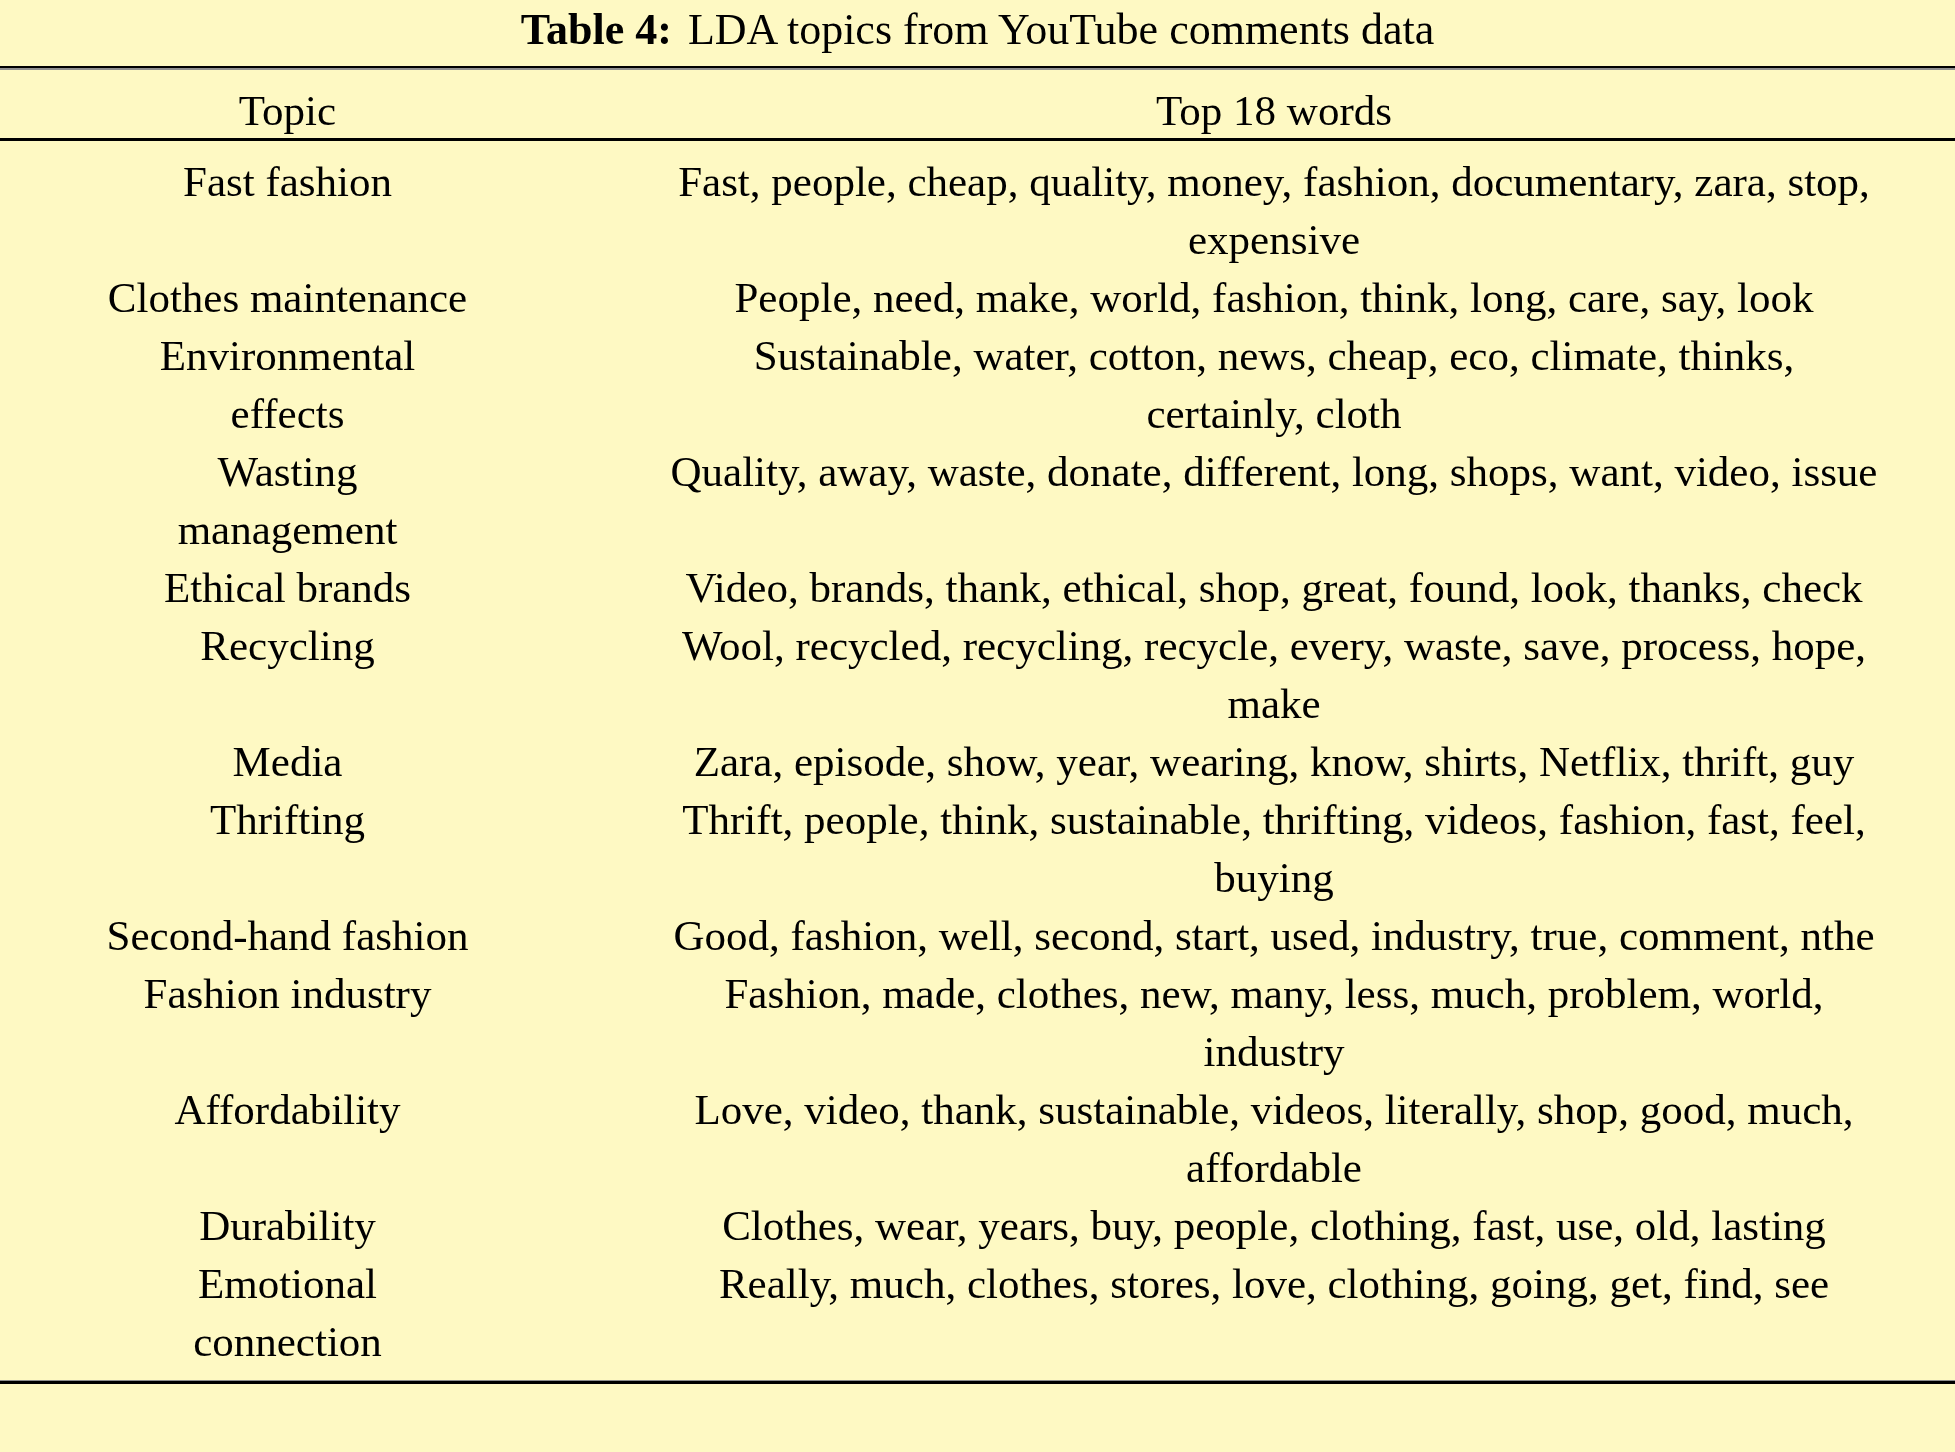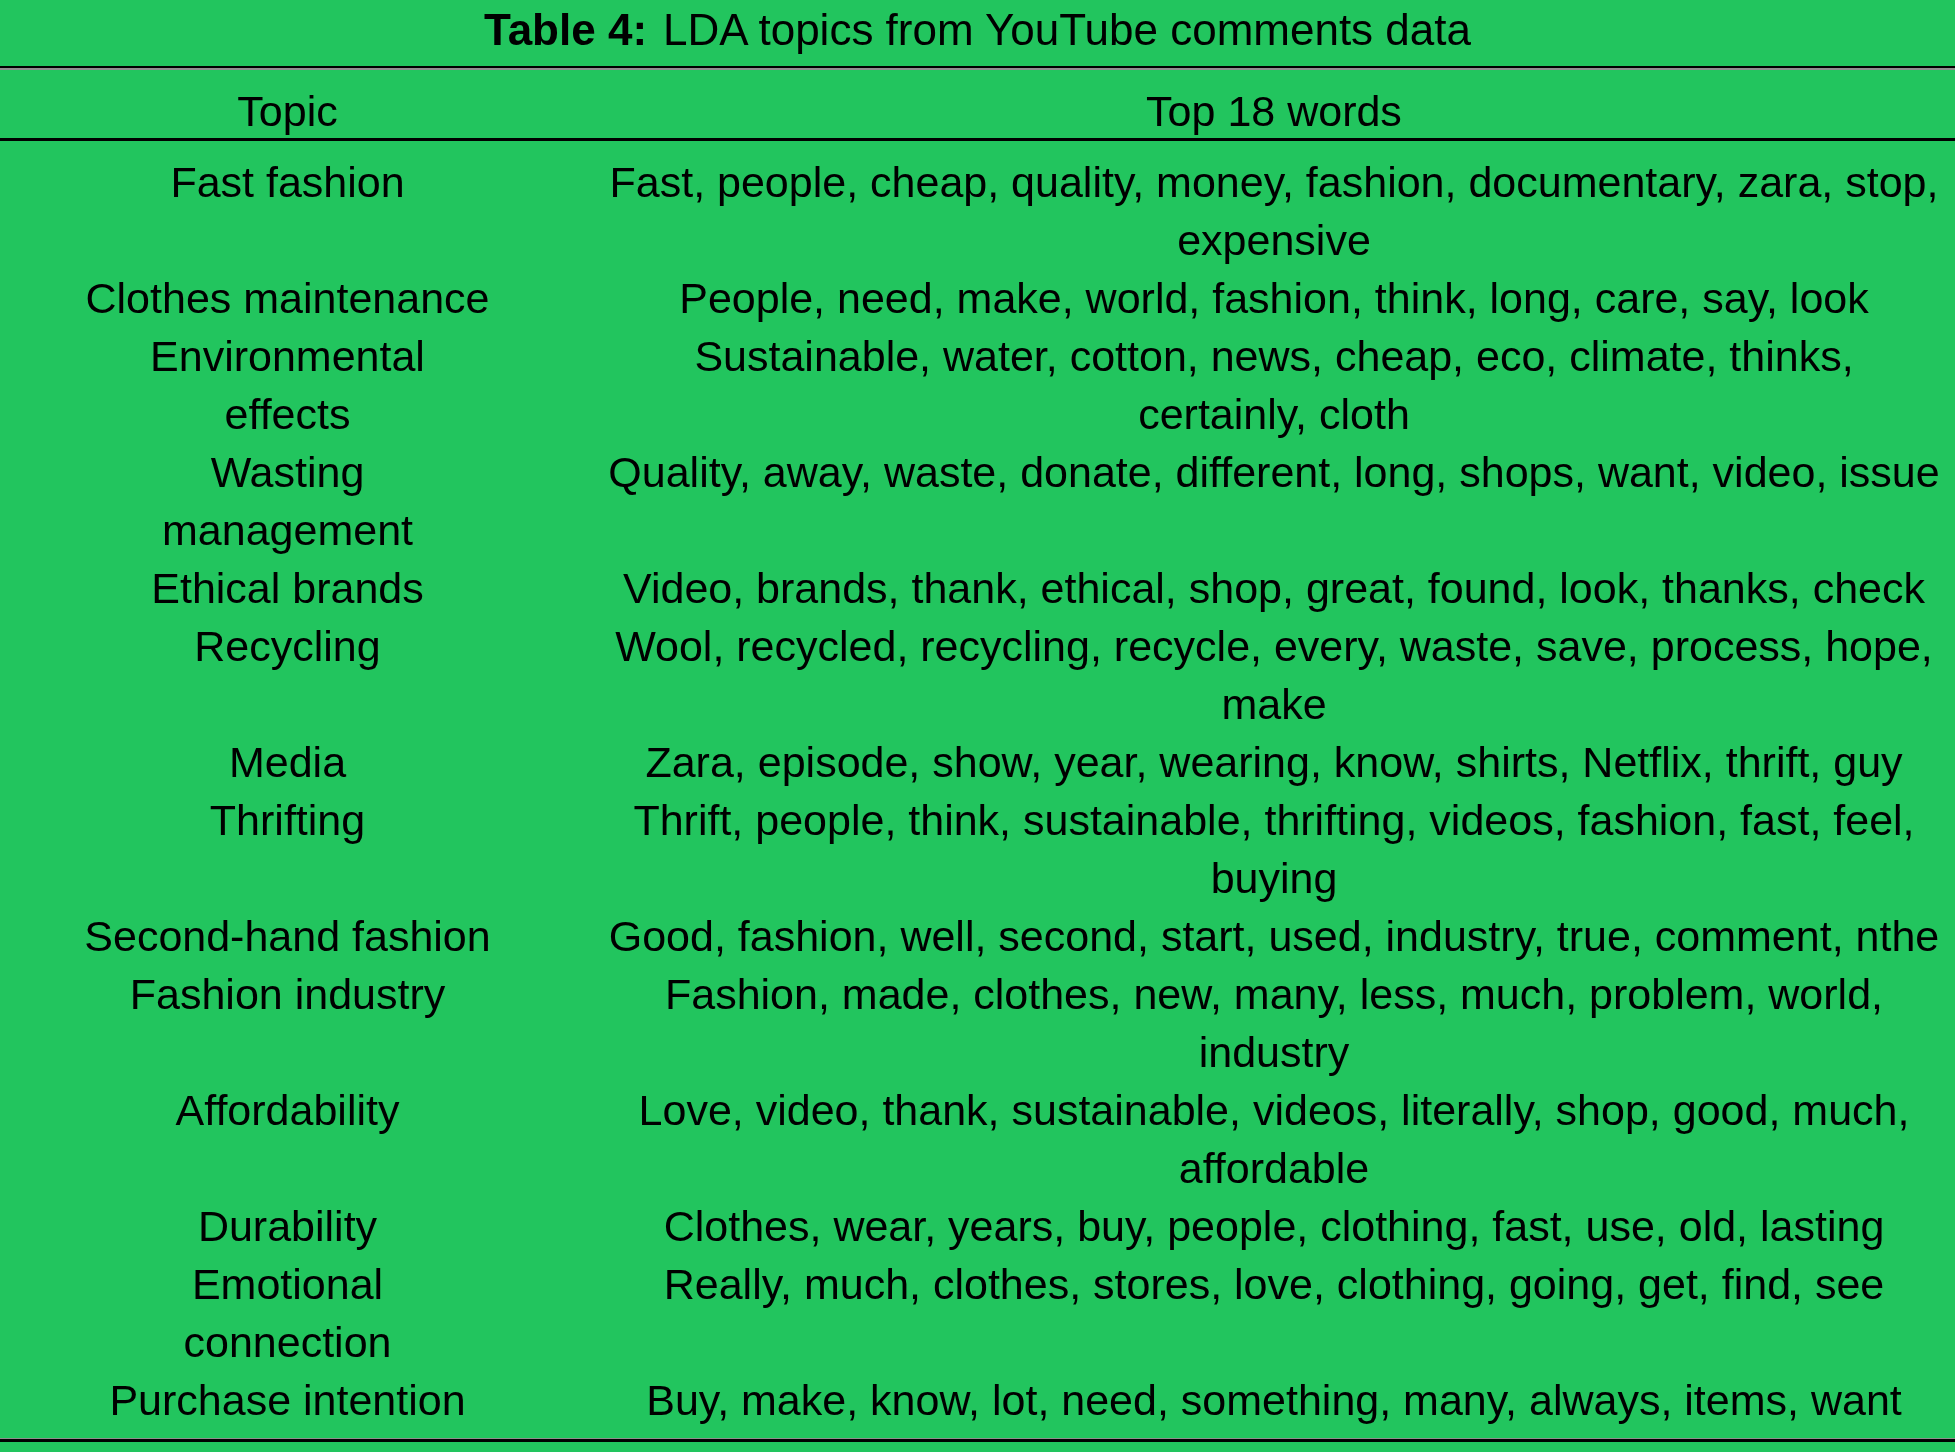--- a/index.html
+++ b/index.html
@@ -4,23 +4,23 @@
 <style>
   html, body {
     margin: 0;
     padding: 0;
     background: #ffffff;
   }
   .page {
     position: relative;
     width: 1955px;
     height: 1452px;
-    background: #22c55e;
+    background: #fef9c3;
     color: #000000;
-    font-family: Liberation Sans, sans-serif;
+    font-family: Liberation Serif, serif;
     overflow: hidden;
   }
   .caption {
     text-align: center;
     font-size: 44px;
     line-height: 52px;
     margin: 4px 0 0 0;
     white-space: nowrap;
   }
   .caption .cap-label {
@@ -148,22 +148,18 @@
       </tr>
       <tr>
         <td class="cell-topic">Durability</td>
         <td>Clothes, wear, years, buy, people, clothing, fast, use, old, lasting</td>
       </tr>
       <tr>
         <td class="cell-topic">Emotional
 connection</td>
         <td>Really, much, clothes, stores, love, clothing, going, get, find, see</td>
       </tr>
-      <tr>
-        <td class="cell-topic">Purchase intention</td>
-        <td>Buy, make, know, lot, need, something, many, always, items, want</td>
-      </tr>
     </tbody>
   </table>
 
   <div class="rule rule-bottom"></div>
 
 </div>
 
 </body></html>

